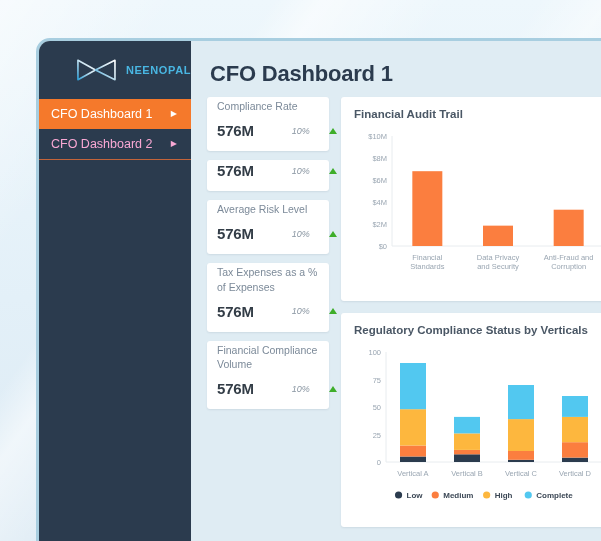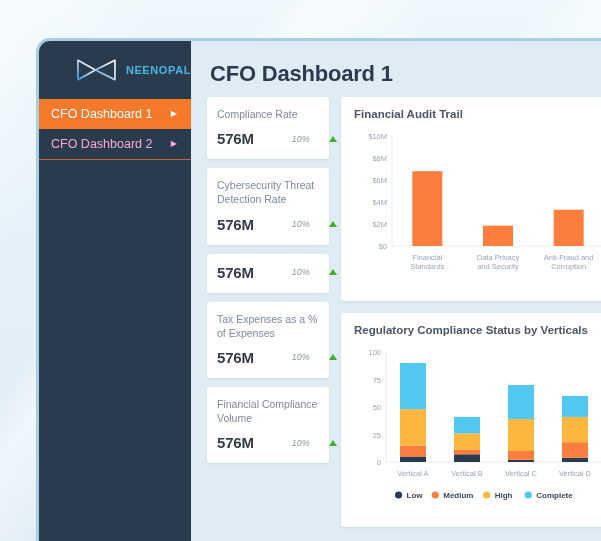--- a/index.html
+++ b/index.html
@@ -116,21 +116,21 @@
   #kpi-col {
     width: 122px;
     flex: 0 0 122px;
     display: flex;
     flex-direction: column;
     gap: 9px;
   }
   .kpi-card {
     background: #ffffff;
     border-radius: 3px;
-    padding: 10px 10px 12px 10px;
+    padding: 2px 10px 12px 10px;
     box-shadow: 0 1px 2px rgba(45,70,95,0.10);
     box-sizing: border-box;
   }
   .kpi-label {
     font-size: 10.5px;
     color: #7c8a99;
     line-height: 1.35;
     margin-bottom: 9px;
   }
   .kpi-row {
@@ -235,30 +235,30 @@
           <div class="kpi-label">Compliance Rate</div>
           <div class="kpi-row">
             <span class="kpi-value">576M</span>
             <span class="kpi-sep"></span>
             <span class="kpi-delta">10%</span>
             <span class="kpi-arrow"></span>
           </div>
         </div>
 
         <div class="kpi-card">
-          <div class="kpi-label">Cybersecurity Threat Detection Rate</div>
-          <div class="kpi-row">
-            <span class="kpi-value">576M</span>
-            <span class="kpi-sep"></span>
-            <span class="kpi-delta">10%</span>
-            <span class="kpi-arrow"></span>
-          </div>
-        </div>
-
-        <div class="kpi-card">
+          <div class="kpi-row">
+            <span class="kpi-value">576M</span>
+            <span class="kpi-sep"></span>
+            <span class="kpi-delta">10%</span>
+            <span class="kpi-arrow"></span>
+          </div>
+        </div>
+
+        <div class="kpi-card">
+          <div class="kpi-label">Average Risk Level</div>
           <div class="kpi-row">
             <span class="kpi-value">576M</span>
             <span class="kpi-sep"></span>
             <span class="kpi-delta">10%</span>
             <span class="kpi-arrow"></span>
           </div>
         </div>
 
         <div class="kpi-card">
           <div class="kpi-label">Tax Expenses as a % of Expenses</div>

